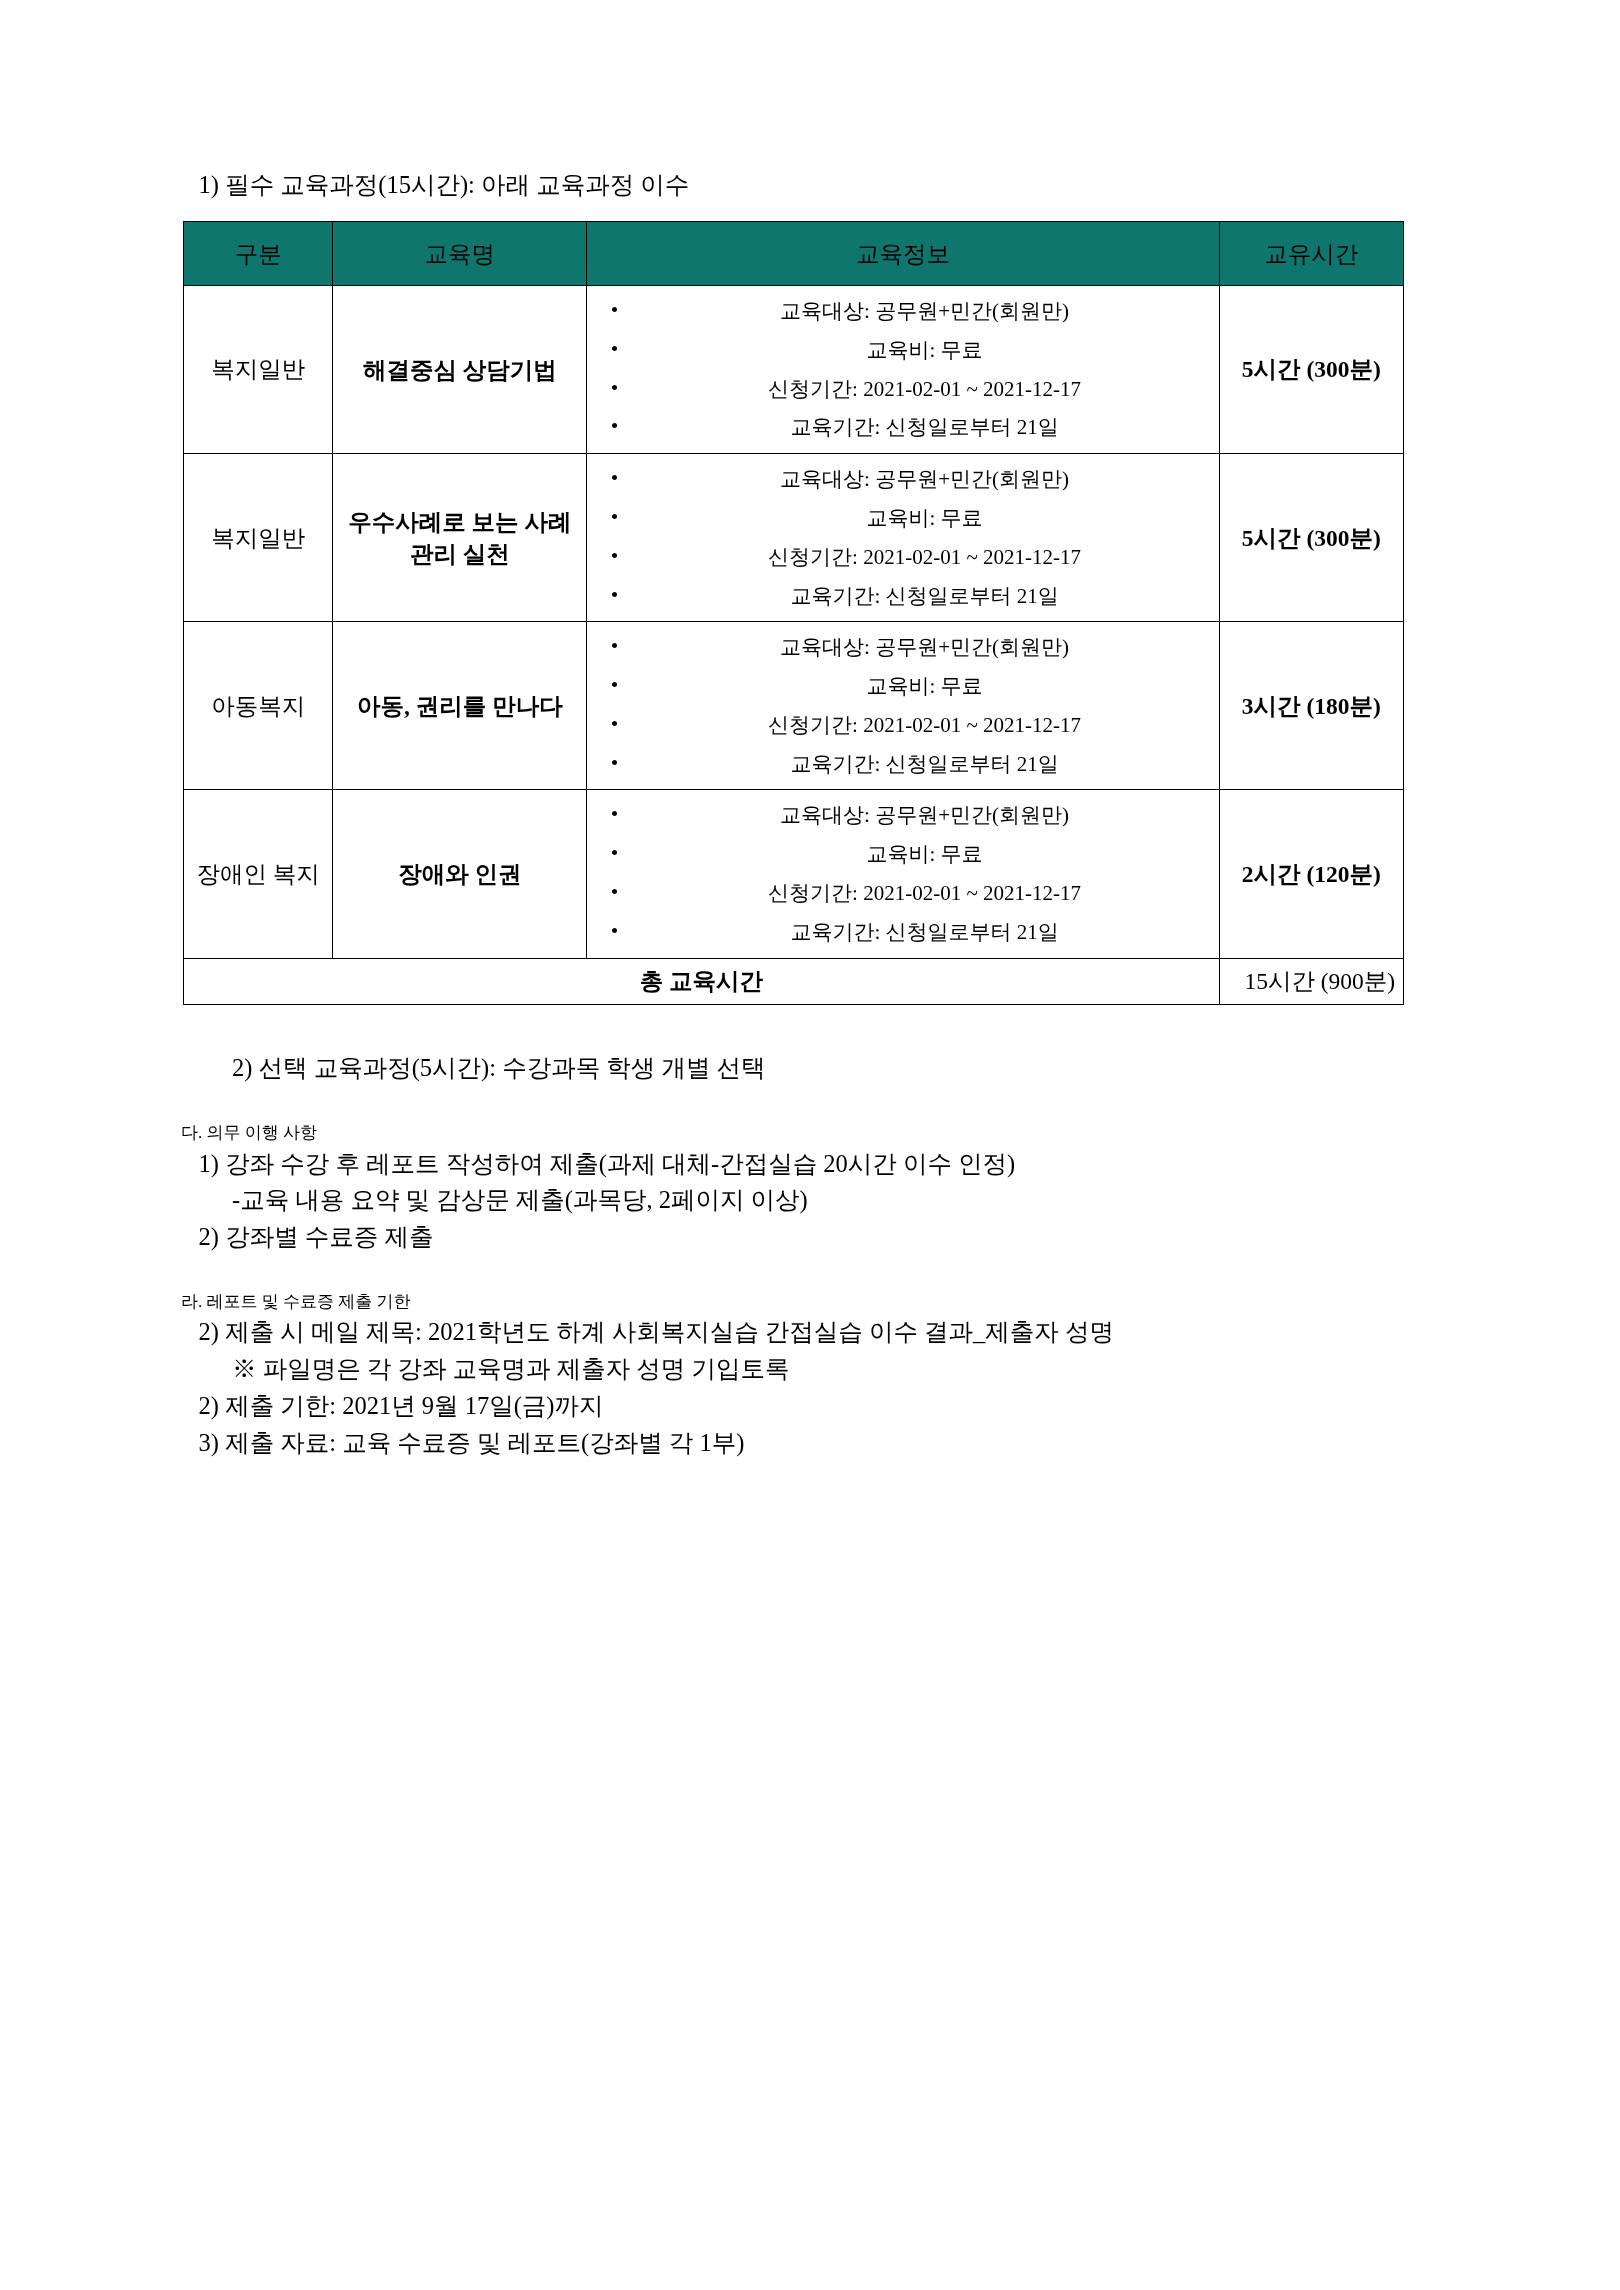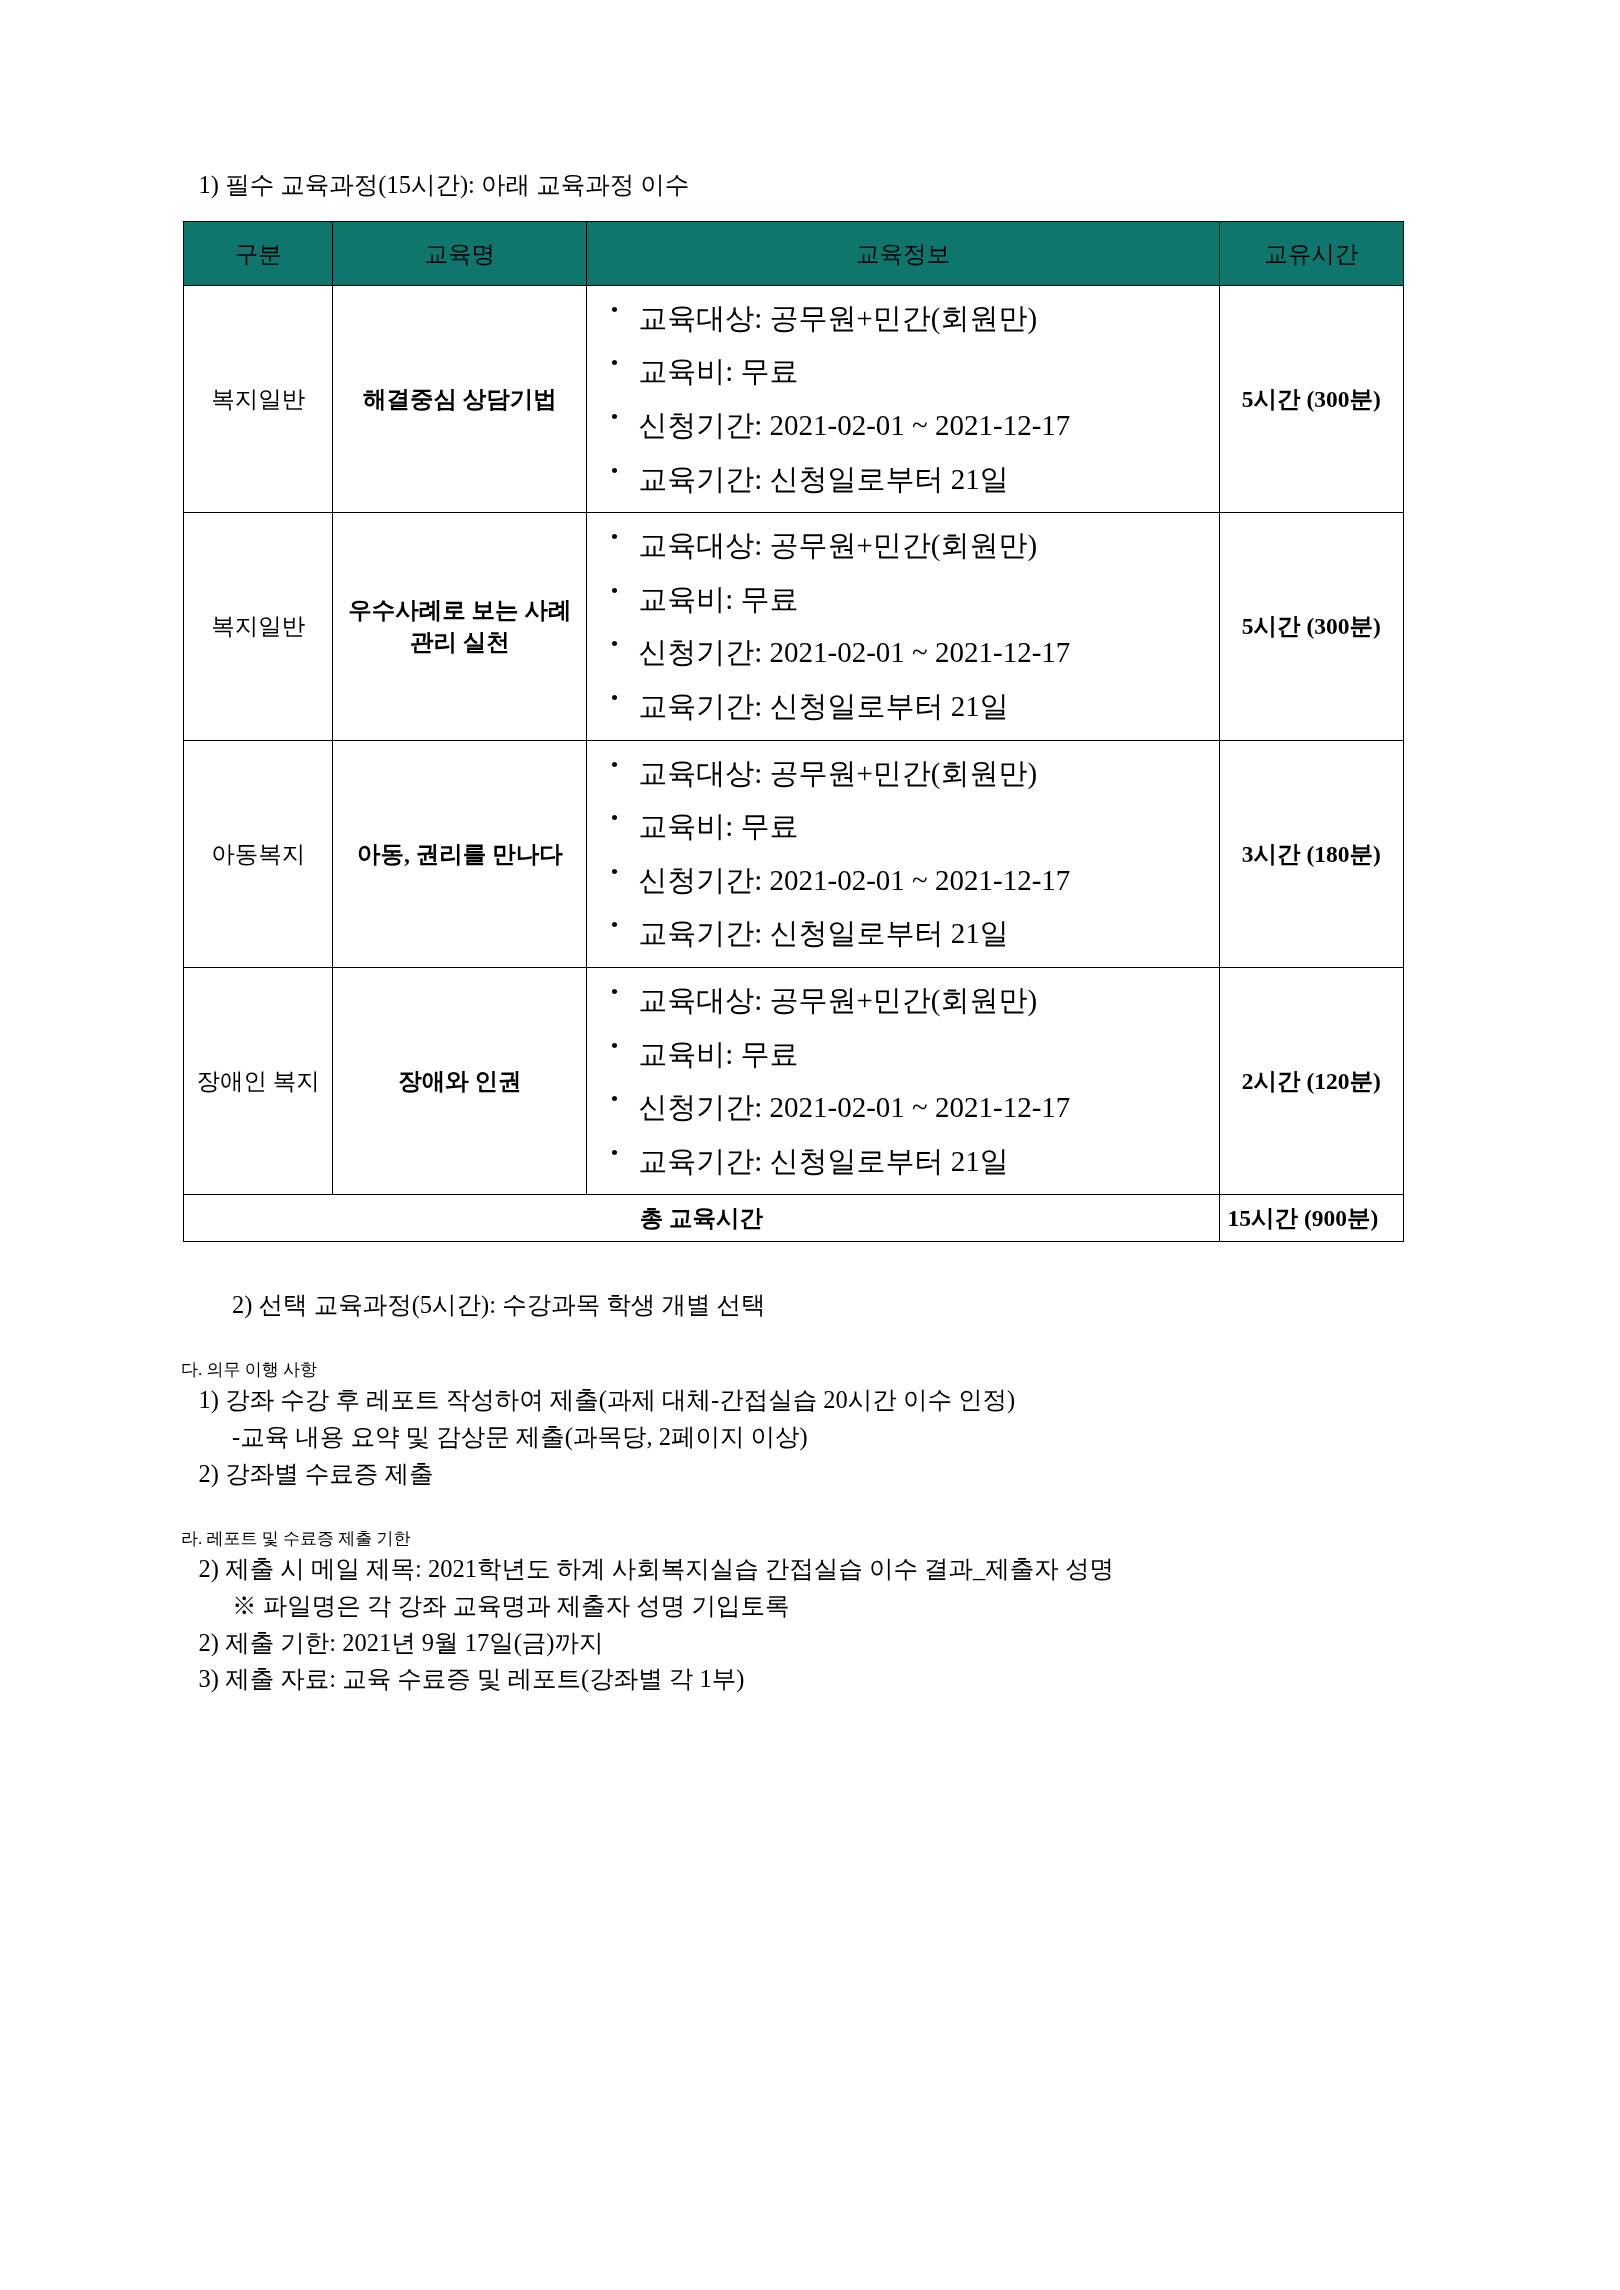--- a/index.html
+++ b/index.html
@@ -86,40 +86,41 @@
 
   ul.info-list {
     list-style: none;
     margin: 0;
     padding: 0;
   }
   ul.info-list li {
     position: relative;
     padding-left: 43px;
     line-height: 1.85;
-    font-size: 29px;
+    font-size: 21px;
     white-space: pre;
+    text-align: center;
   }
   ul.info-list li::before {
     content: "\2022";
     position: absolute;
     left: 15.7px;
     top: -1px;
     font-size: 21.6px;
   }
   td.info-cell { padding: 11.8px 7.8px 11.8px 5.9px; }
 
   td.total-label {
     text-align: center;
     font-weight: bold;
     font-size: 24.5px;
   }
   td.total-hours {
-    text-align: left;
-    font-weight: bold;
+    text-align: right;
+    font-weight: normal;
     line-height: 1.45;
   }
 
   
   a.maillink {
     color: #1a1a8c;
     text-decoration: underline;
   }
   .nowrap { white-space: pre; }
 </style>

